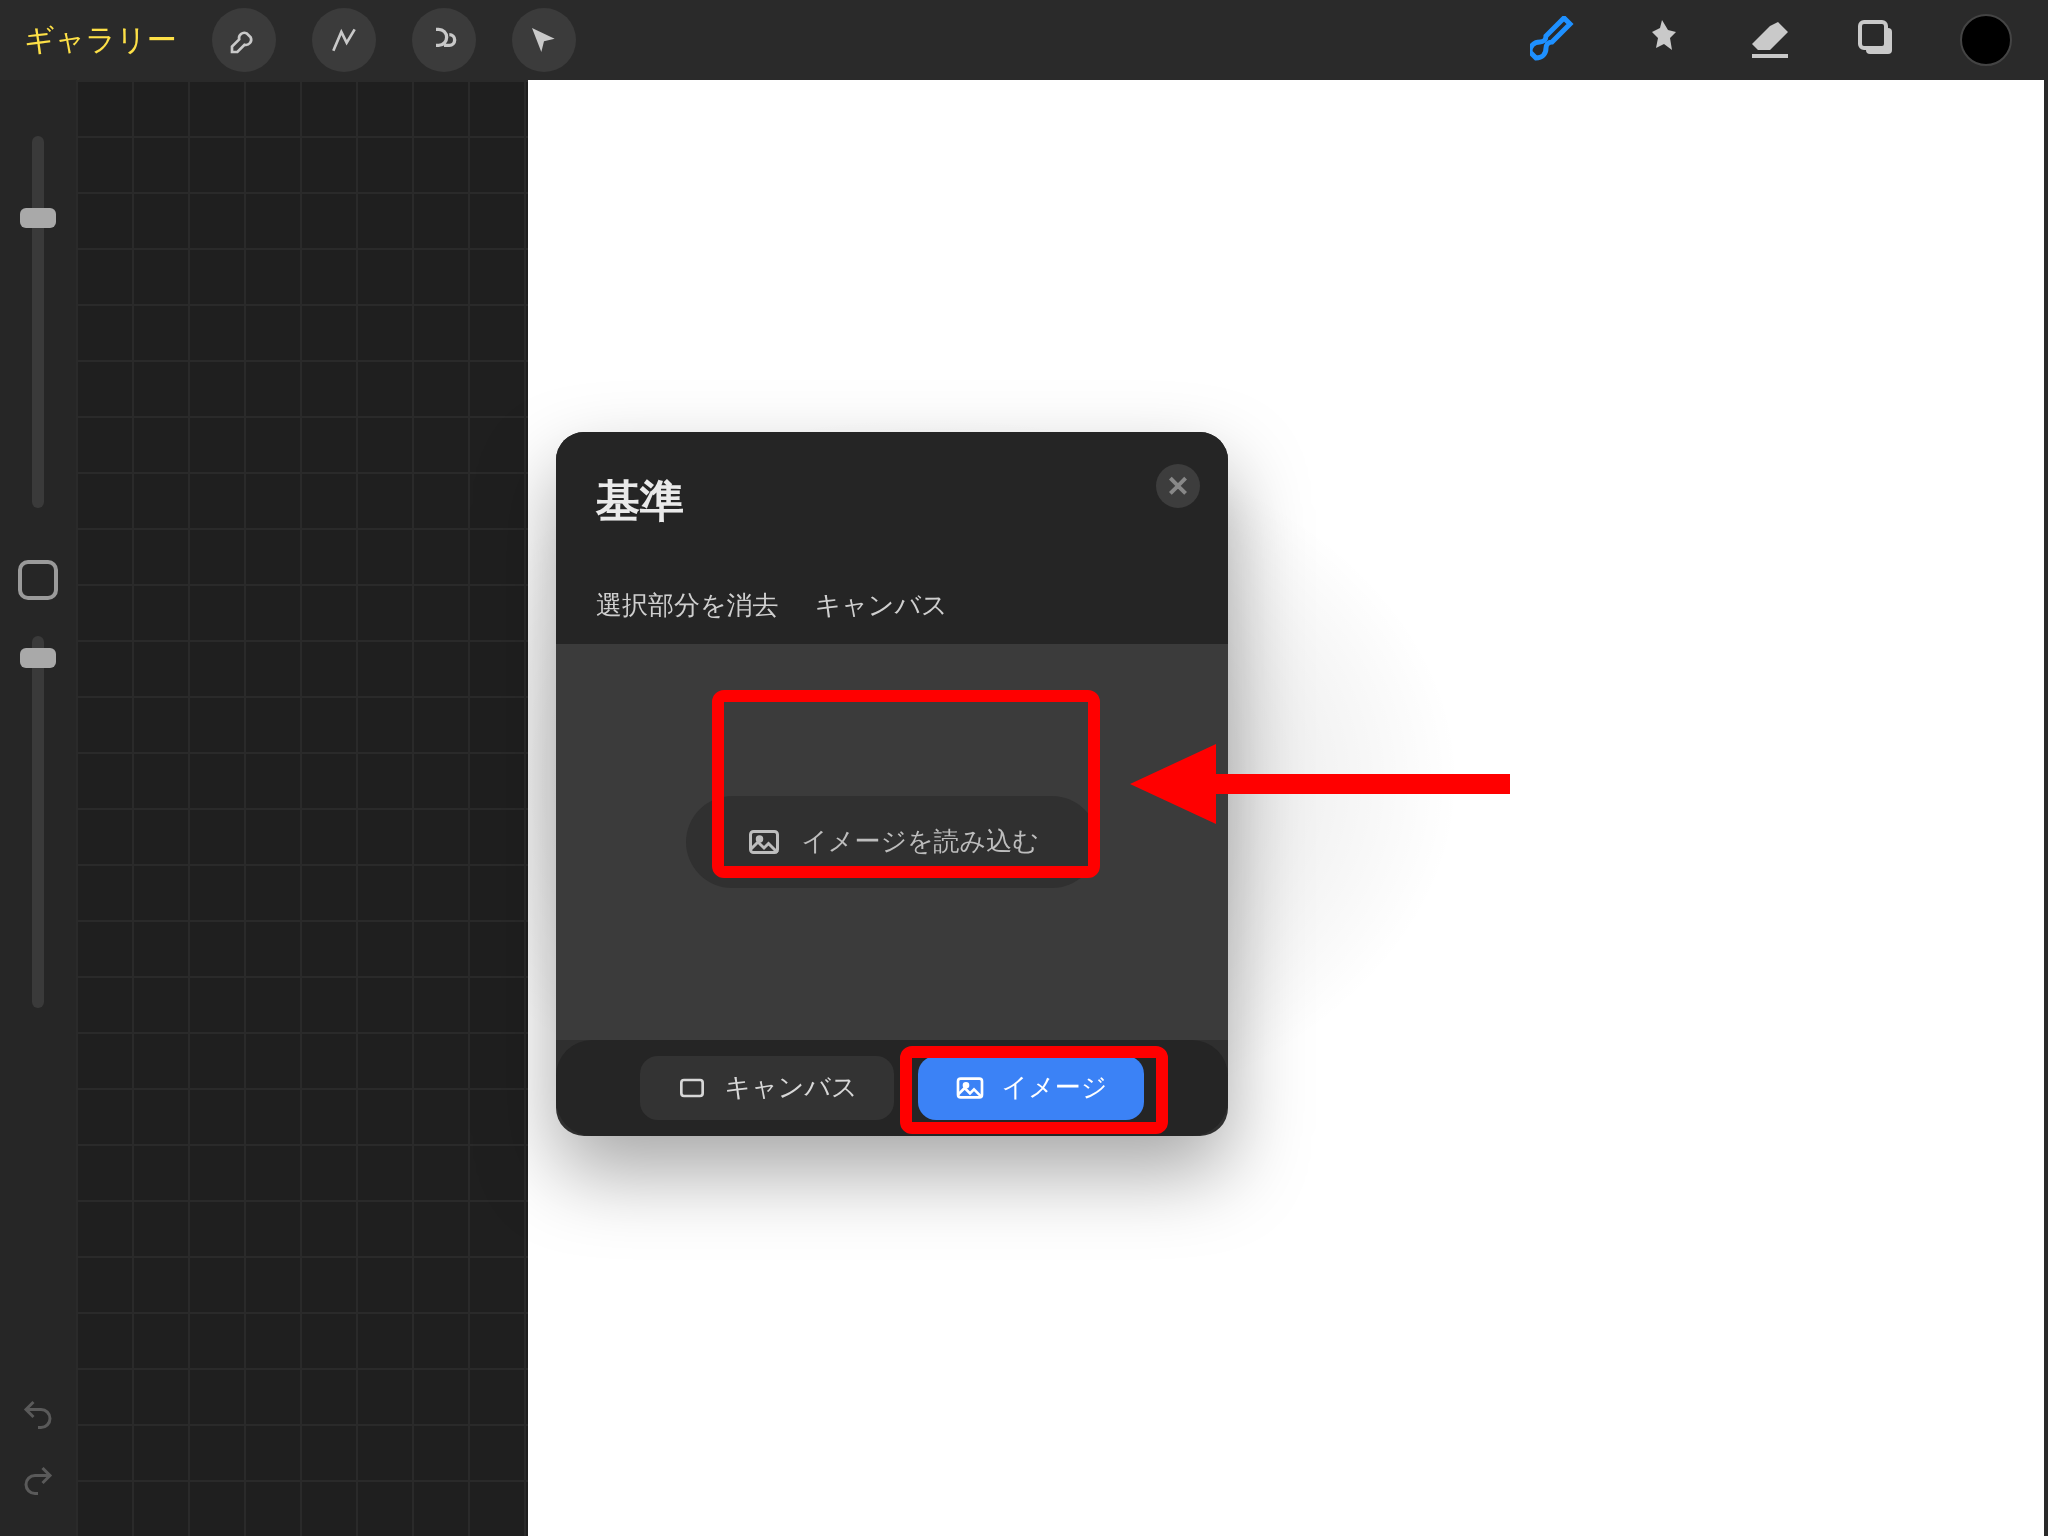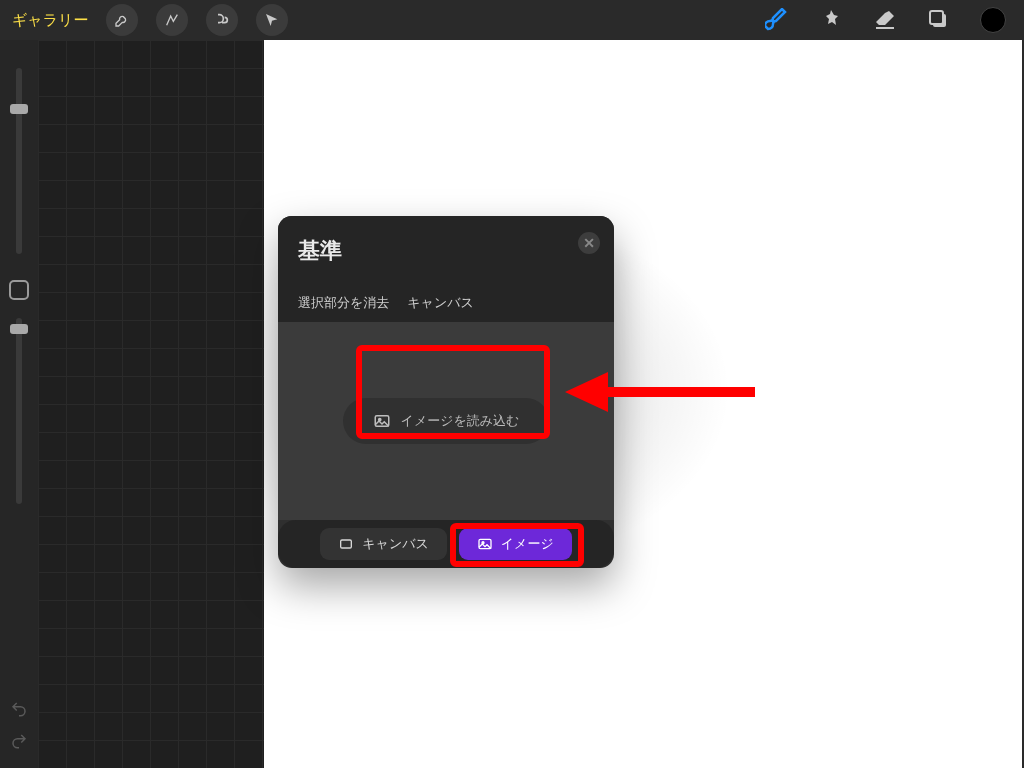--- a/index.html
+++ b/index.html
@@ -98,21 +98,21 @@
   .load-pill svg { width: 18px; height: 18px; }
   .panel-tabs {
     height: 48px; background: #252525; display: flex; align-items: center; justify-content: center; gap: 12px; border-radius: 18px;
   }
   .seg {
     display: flex; align-items: center; gap: 8px; height: 32px; padding: 0 18px;
     border-radius: 9px; color: #d7d7d7; font-size: 13px;
   }
   .seg svg { width: 16px; height: 16px; }
   .seg.inactive { background: #333; }
-  .seg.active   { background: #6d28d9; color: #fff; }
+  .seg.active   { background: #3b82f6; color: #fff; }
 
   
   .annot-box { position: absolute; border: 6px solid #ff0000; border-radius: 6px; pointer-events: none; }
   .annot-arrow { position: absolute; pointer-events: none; }
 </style>
 </head>
 <body>
 
 <div class="topbar">
   <div class="topbar-left">

